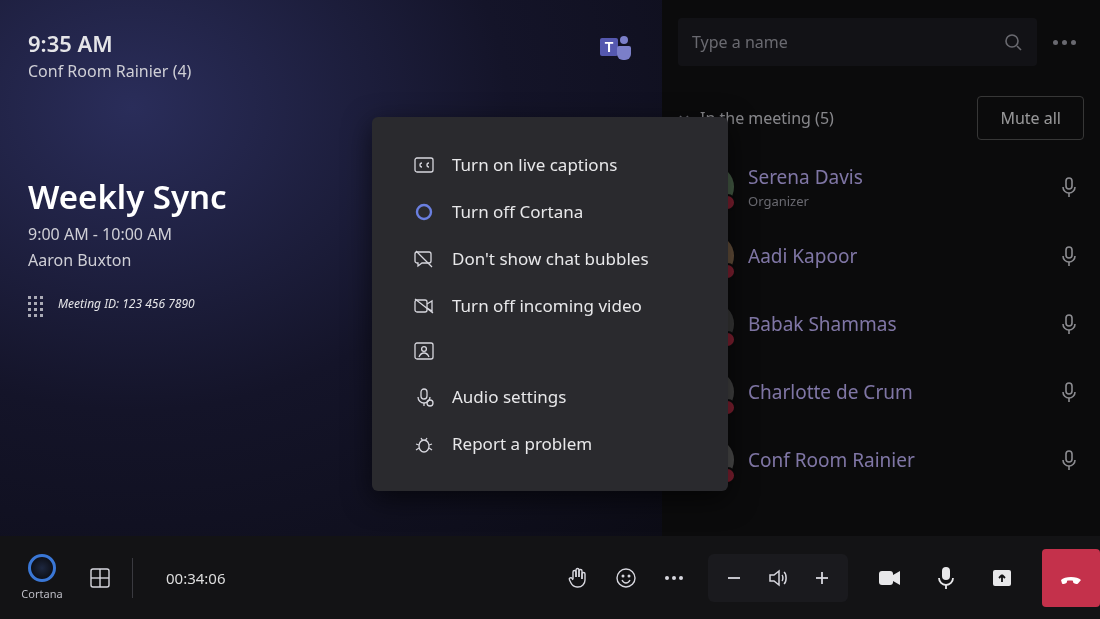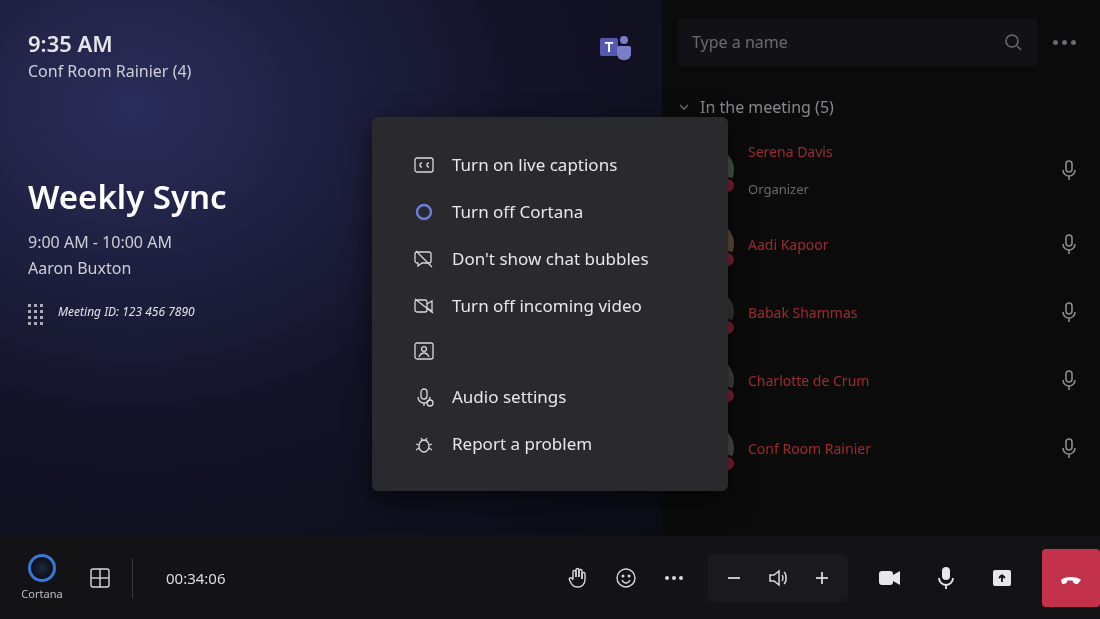--- a/index.html
+++ b/index.html
@@ -52,21 +52,21 @@
     top: 174px;
   }
   .meeting-title {
     font-size: 33px;
     font-weight: 600;
     color: #fff;
   }
   .meeting-time {
     font-size: 16px;
     color: #cfcfd6;
-    margin-top: 12px;
+    margin-top: 4px;
   }
   .meeting-organizer {
     font-size: 16px;
     color: #cfcfd6;
     margin-top: 4px;
   }
   .meeting-id-row {
     display: flex;
     align-items: center;
     gap: 14px;
@@ -198,22 +198,22 @@
     height: 13px;
     border-radius: 50%;
     background: #c4314b;
     border: 2px solid #111113;
   }
   .participant-info {
     flex: 1;
     display: flex;
     flex-direction: column;
   }
-  .participant-name { font-size: 14px; color: #ef4444; }
-  .participant-role { font-size: 13px; color: #a2a2ac; margin-top: 19px; }
+  .participant-name { font-size: 19px; color: #c4b5fd; }
+  .participant-role { font-size: 13px; color: #a2a2ac; margin-top: 2px; }
   .mic-state {
     color: #d7d7de;
   }
 
   
   .control-bar {
     position: absolute;
     left: 0;
     bottom: 0;
     width: 1100px;
@@ -356,20 +356,23 @@
     </div>
   </div>
 
   <div class="section-header">
     <div class="section-header-left">
       <svg width="12" height="12" viewBox="0 0 12 12">
         <path d="M2 4 L6 8 L10 4" fill="none" stroke="#a2a2ac" stroke-width="1.6"></path>
       </svg>
       <span>In the meeting (5)</span>
     </div>
+    <div class="mute-all-btn">
+      <span>Mute all</span>
+    </div>
   </div>
 
   <div class="participant-row">
     <div class="avatar" style="background:#6b8e6b;">
         <div class="presence"></div>
       </div>
     <div class="participant-info">
       <span class="participant-name">Serena Davis</span>
       <span class="participant-role">Organizer</span>
     </div>

